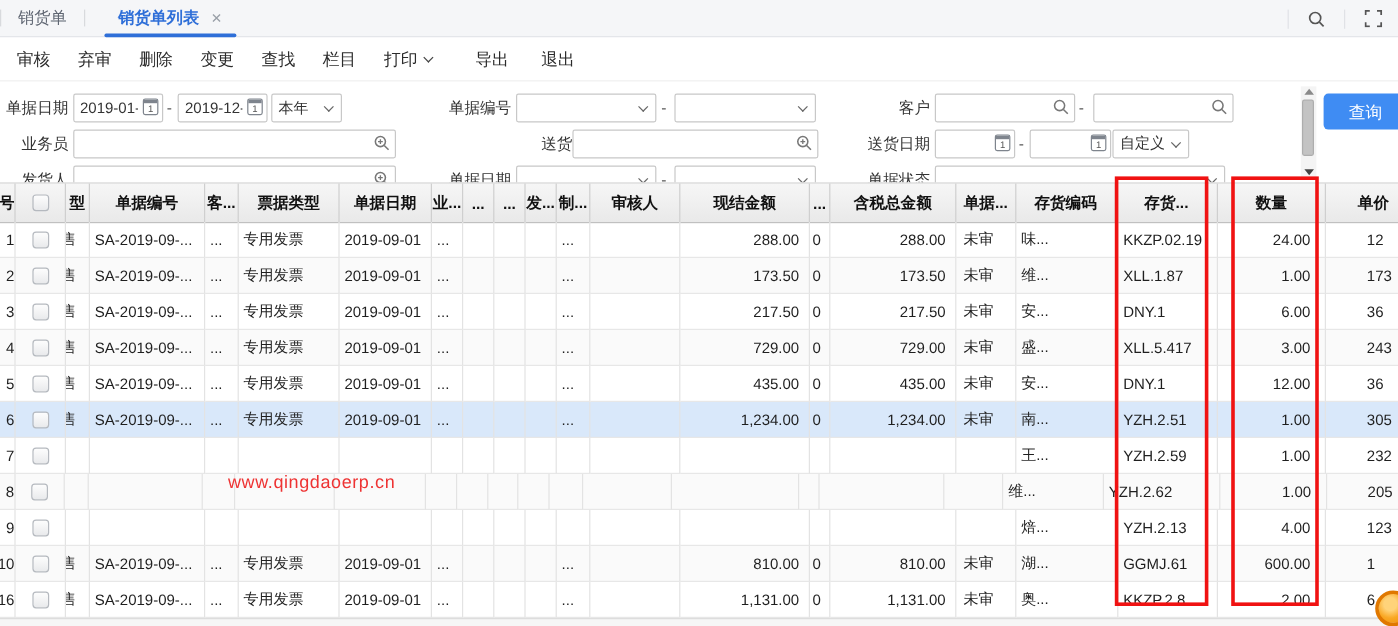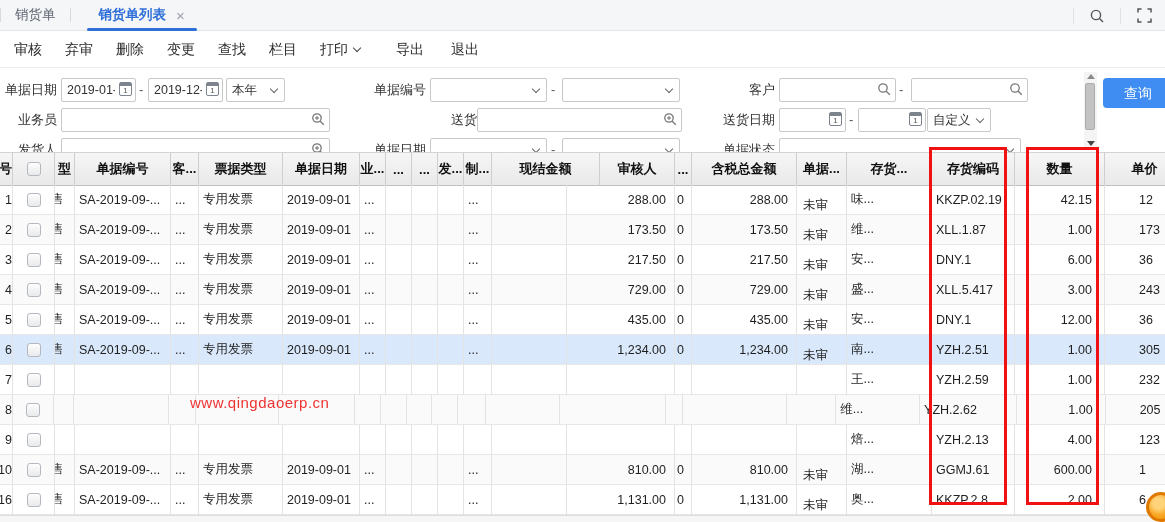--- a/index.html
+++ b/index.html
@@ -52,21 +52,21 @@
   .tr.sel { background:#d9e8fa; }
   .td { height:30px; display:flex; align-items:center; font-size:12.5px; color:#1f1f1f; border-right:1px solid #e3e3e3; border-bottom:1px solid #e7e7e7; overflow:hidden; white-space:nowrap; padding-left:4px; }
   .clip { white-space:nowrap; }
   .td.c-no, .th.c-no { justify-content:flex-end; padding:0; }
   .td.c-cb, .th.c-cb { justify-content:center; padding:0; }
   .td.c-type { padding-left:0; text-indent:-4px; }
   .td.c-cash, .td.c-total { justify-content:flex-end; padding-right:8px; }
   .td.c-qty { justify-content:flex-end; padding-right:12px; }
   .td.c-price { padding-left:34px; }
   .td.c-trunc { padding-left:2px; }
-  .td.c-status { padding-left:6px;align-items:flex-end; }
+  .td.c-status { padding-left:6px; }
   .checkbox { width:14px; height:14px; border:1px solid #b5b9bf; border-radius:3px; background:linear-gradient(#fdfdfd,#e9eaec); }
   .bottom-strip { position:absolute; left:0; top:515px; width:1165px; height:7px; background:#f6f6f6; border-top:1px solid #ddd; z-index:15; }
 
   
   .red-rect { position:absolute; border:3px solid #f01212; z-index:50; pointer-events:none; }
   .watermark { position:absolute; left:190px; top:394px; font-size:15px; color:#ee3333; z-index:40; letter-spacing:0.5px; }
   .float-icon { position:absolute; left:1146px; top:492px; width:30px; height:30px; border-radius:50%; background:radial-gradient(circle at 40% 35%, #ffd37a 0 25%, #f9a825 55%, #ef8d00 100%); border:3px solid #e07800; z-index:60; }
 </style>
 </head>
 <body>
@@ -274,40 +274,40 @@
         </div>
         <div class="th c-e2" style="width: 26px;">
           <span class="clip">...</span>
         </div>
         <div class="th c-e3" style="width: 26px;">
           <span class="clip">发...</span>
         </div>
         <div class="th c-maker" style="width: 28px;">
           <span class="clip">制...</span>
         </div>
+        <div class="th c-auditor" style="width: 75px;">
+          <span class="clip">审核人</span>
+        </div>
         <div class="th c-cash" style="width: 108px;">
           <span class="clip">现结金额</span>
         </div>
-        <div class="th c-auditor" style="width: 75px;">
-          <span class="clip">审核人</span>
-        </div>
         <div class="th c-trunc" style="width: 17px;">
           <span class="clip">...</span>
         </div>
         <div class="th c-total" style="width: 105px;">
           <span class="clip">含税总金额</span>
         </div>
         <div class="th c-status" style="width: 50px;">
           <span class="clip">单据...</span>
         </div>
+        <div class="th c-item_code" style="width: 83px;">
+          <span class="clip">存货编码</span>
+        </div>
         <div class="th c-item_name" style="width: 85px;">
           <span class="clip">存货...</span>
-        </div>
-        <div class="th c-item_code" style="width: 83px;">
-          <span class="clip">存货编码</span>
         </div>
         <div class="th c-qty" style="width: 90px;">
           <span class="clip">数量</span>
         </div>
         <div class="th c-price" style="width: 80px;">
           <span class="clip">单价</span>
         </div>
       </div>
     <div>
         <div class="tr">
@@ -362,21 +362,21 @@
           <div class="td c-status" style="width: 50px;">
             <span class="clip">未审</span>
           </div>
           <div class="td c-item_name" style="width: 85px;">
             <span class="clip">味...</span>
           </div>
           <div class="td c-item_code" style="width: 83px;">
             <span class="clip">KKZP.02.19</span>
           </div>
           <div class="td c-qty" style="width: 90px;">
-            <span class="clip">42.15</span>
+            <span class="clip">24.00</span>
           </div>
           <div class="td c-price" style="width: 80px;">
             <span class="clip">12</span>
           </div>
         </div>
         <div class="tr even">
           <div class="td c-no" style="width: 13px;">
             <span class="clip">2</span>
           </div>
           <div class="td c-cb" style="width: 42px;">

